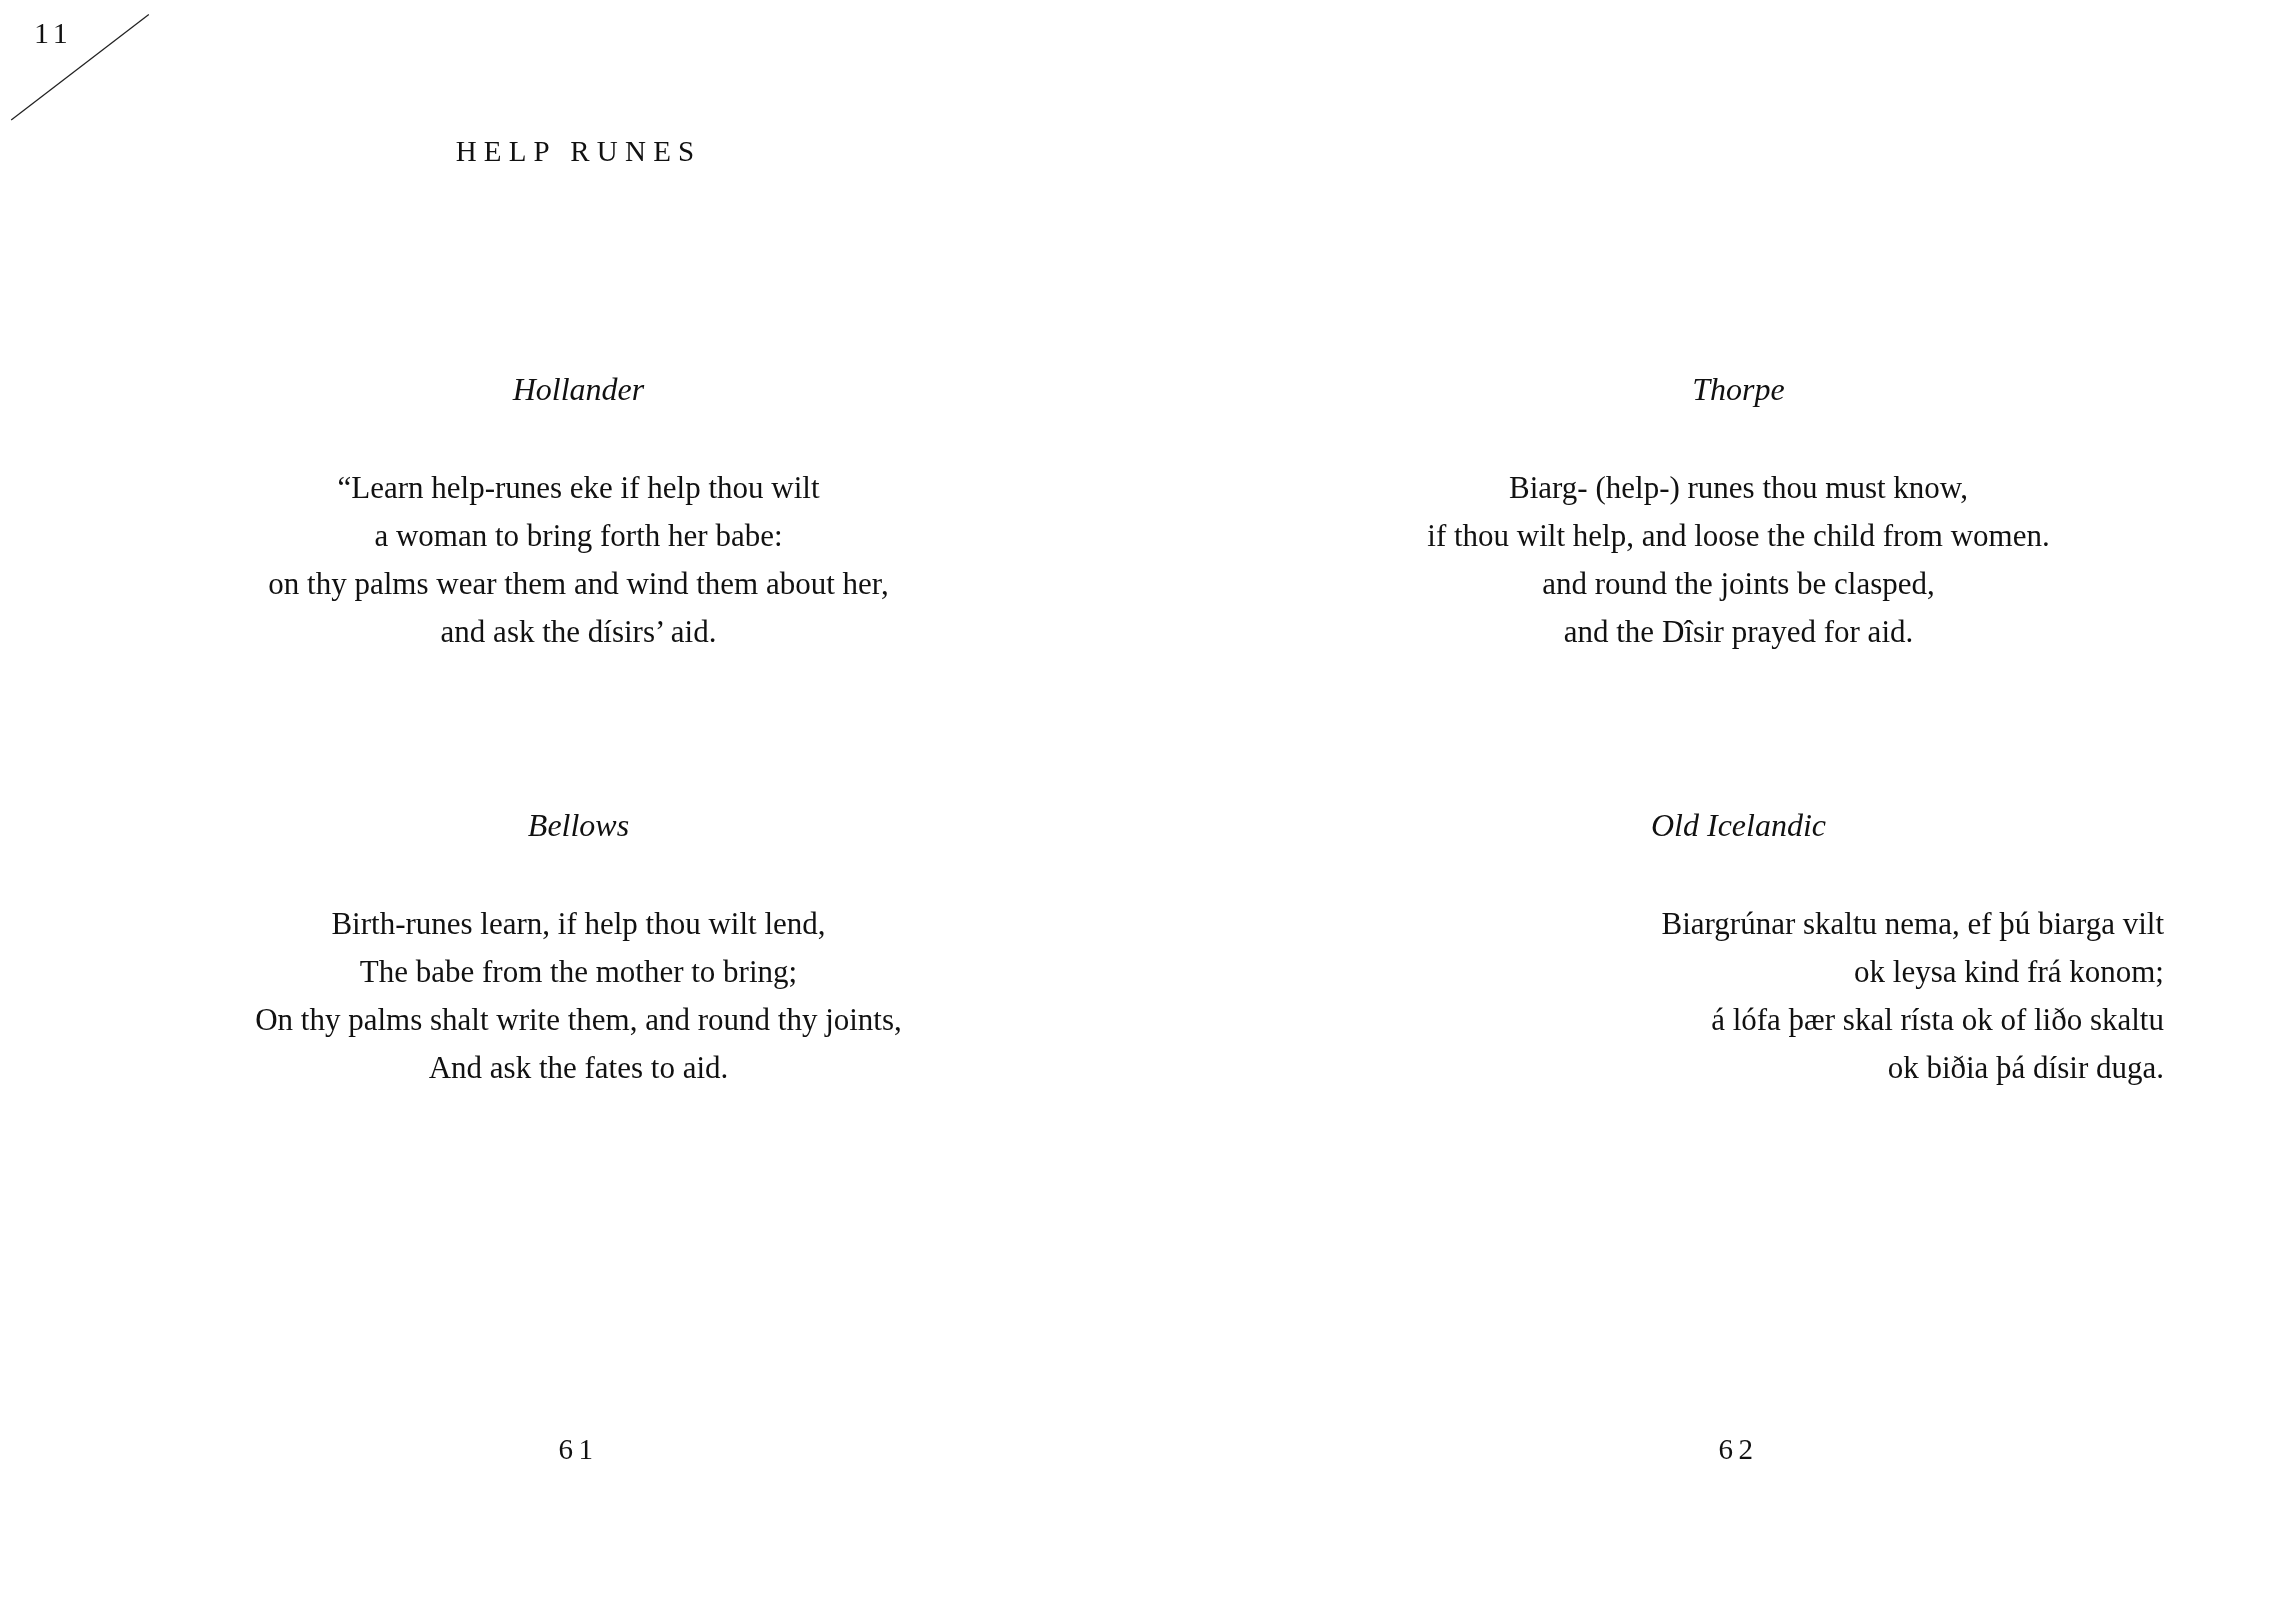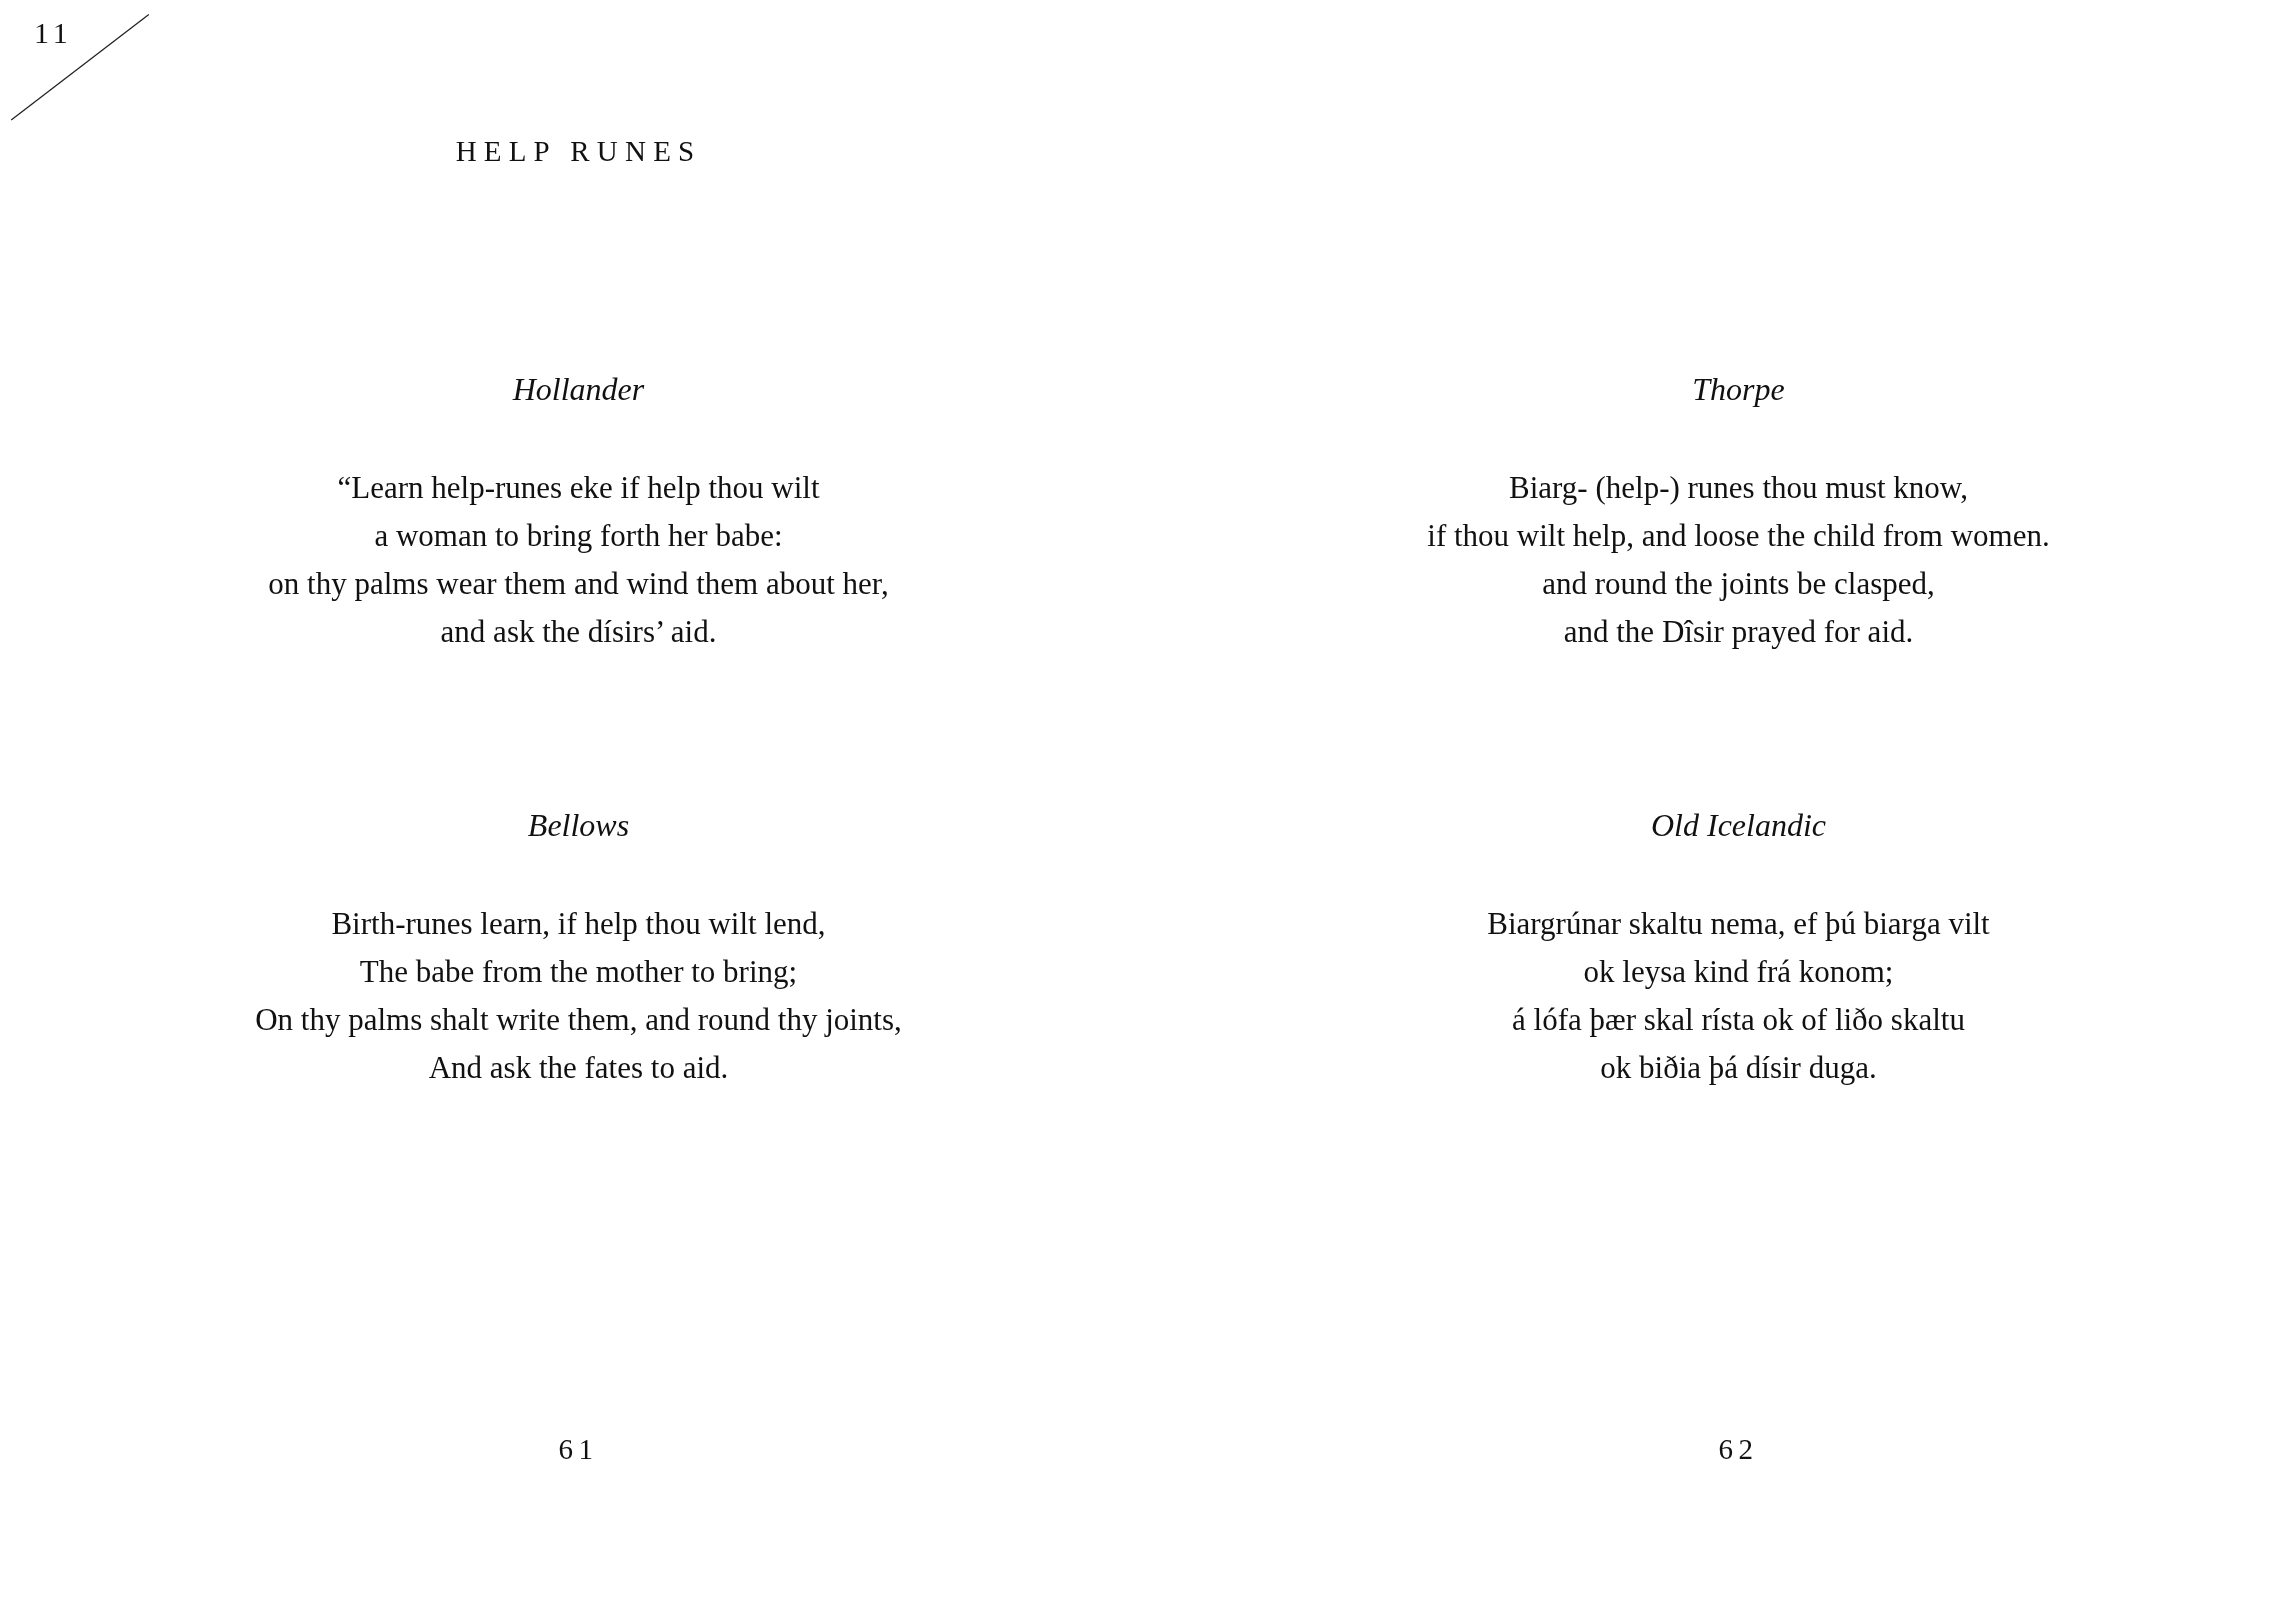--- a/index.html
+++ b/index.html
@@ -128,21 +128,21 @@
       <ul class="stanza" style="margin-top:59px;">
         <li>Biarg- (help-) runes thou must know,</li>
         <li>if thou wilt help, and loose the child from women.</li>
         <li>and round the joints be clasped,</li>
         <li>and the Dîsir prayed for aid.</li>
       </ul>
     </div>
 
     <div class="section" style="top:809px;">
       <p class="translator">Old Icelandic</p>
-      <ul class="stanza" style="margin-top:59px;">
+      <ul class="stanza" style="margin-top:59px;text-align:right;">
         <li>Biargrúnar skaltu nema, ef þú biarga vilt</li>
         <li>ok leysa kind frá konom;</li>
         <li>á lófa þær skal rísta ok of liðo skaltu</li>
         <li>ok biðia þá dísir duga.</li>
       </ul>
     </div>
 
     <div class="page-number" style="left:0; width:881px; text-align:center;">62</div>
   </div>
 </div>

